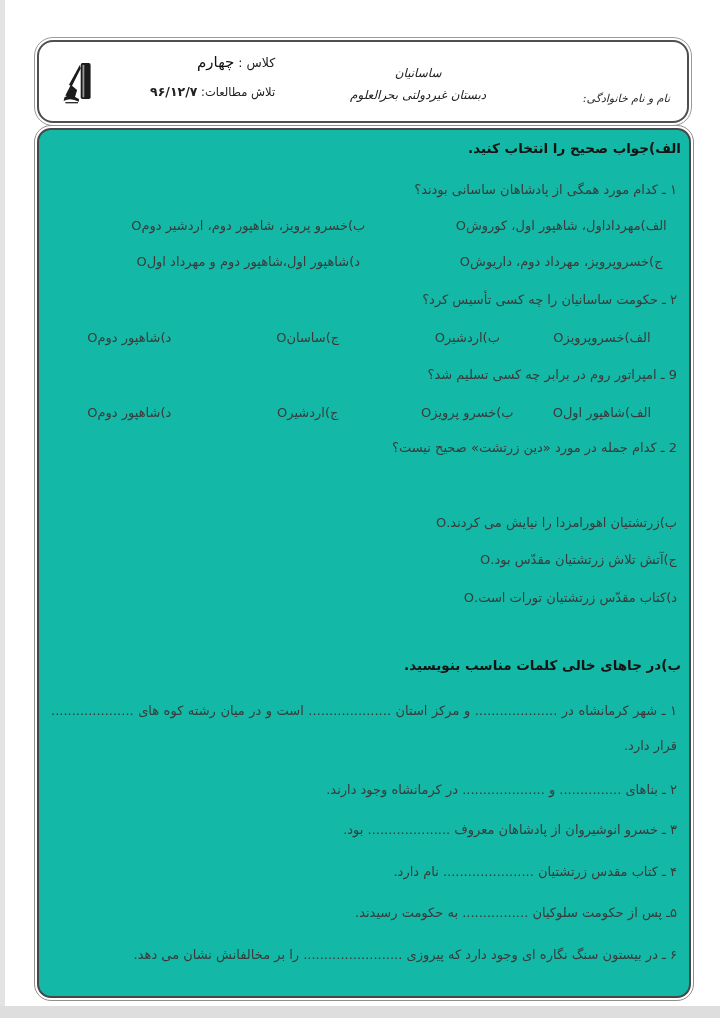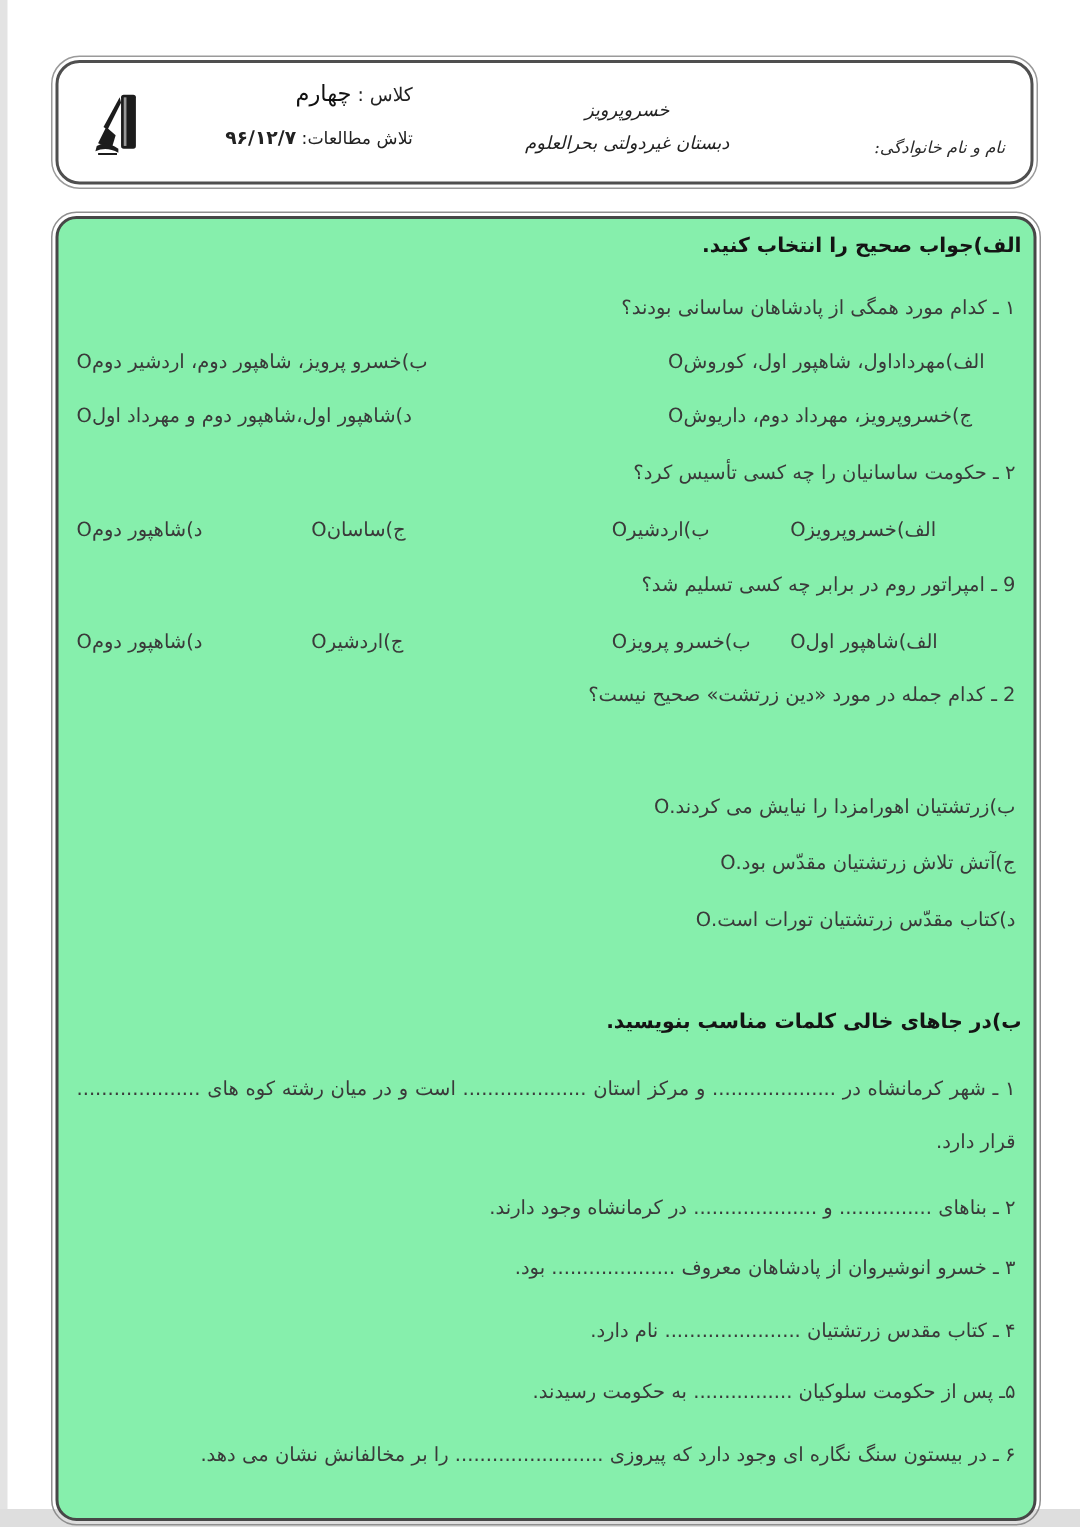--- a/index.html
+++ b/index.html
@@ -58,40 +58,40 @@
   .hdr-class .class-line b { font-size: 15px; font-weight: normal; color: #111; }
   .hdr-class .date-line { margin-top: 13px; font-size: 11.5px; color: #222; }
   .hdr-class .date-line b { font-size: 12.5px; font-weight: bold; }
   .hdr-logo {
     width: 12%;
     display: flex; align-items: center; justify-content: center;
   }
 
   
   .main-box {
-    position: absolute; left: 37px; top: 144px;
+    position: absolute; left: 37px; top: 128px;
     width: 654px; height: 870px;
     border: 2px solid #474747;
     outline: 1px solid #8f8f8f;
     outline-offset: 2px;
     border-radius: 14px;
-    background: #86efac;
+    background: #14b8a6;
   }
   .row {
     position: absolute; right: 12px; left: 12px;
     direction: rtl;
     text-align: right;
     font-size: 13px;
     line-height: 18px;
     color: #3a3a3a;
   }
   .row.bold-title { font-weight: bold; font-size: 13.5px; color: #141414; right: 8px; }
   .opt-grid-2 { display: grid; grid-template-columns: 37% 63%; }
   .opt-grid-4 { display: grid; grid-template-columns: 24% 19% 32% 25%; }
-  .opt-grid-2 > span, .opt-grid-4 > span { text-align: left; white-space: nowrap; }
+  .opt-grid-2 > span, .opt-grid-4 > span { text-align: center; white-space: nowrap; }
   .fill-line { text-align: justify; }
 
   .row-a-title { top: 9px; }
   .row-q1     { top: 51px; }
   .row-q1o1   { top: 87px; }
   .row-q1o2   { top: 123px; }
   .row-q2     { top: 161px; }
   .row-q2o    { top: 199px; }
   .row-q3     { top: 236px; }
   .row-q3o    { top: 274px; }
@@ -112,21 +112,21 @@
 <body>
 
 <div class="scan-edge-left"></div>
 <div class="scan-edge-bottom"></div>
 
 <div class="header-box">
   <div class="hdr-name">
     <span>نام و نام خانوادگی:</span>
   </div>
   <div class="hdr-school">
-    <span>خسروپرویز</span>
+    <span>ساسانیان</span>
     <span>دبستان غیردولتی بحرالعلوم</span>
   </div>
   <div class="hdr-class">
     <div class="class-line">
       <span>کلاس :</span>
       <b>چهارم</b>
     </div>
     <div class="date-line">
       <span>تلاش مطالعات:</span>
       <b>۹۶/۱۲/۷</b>

